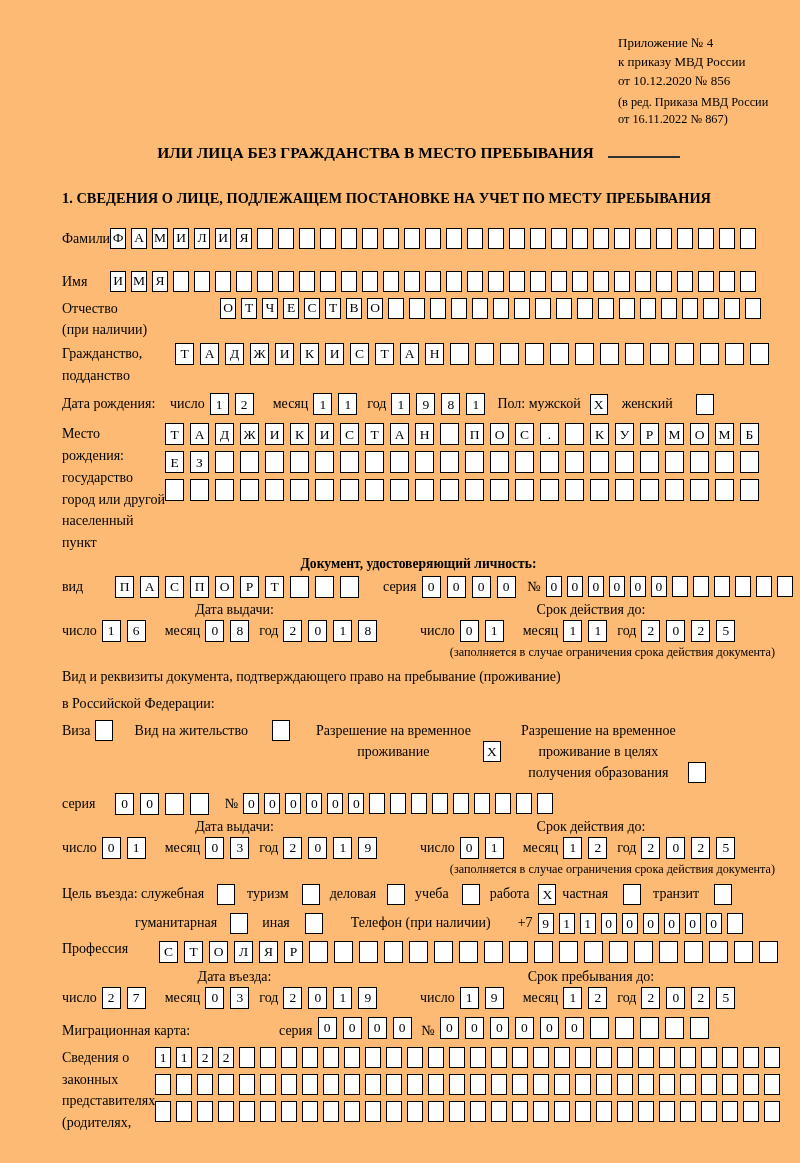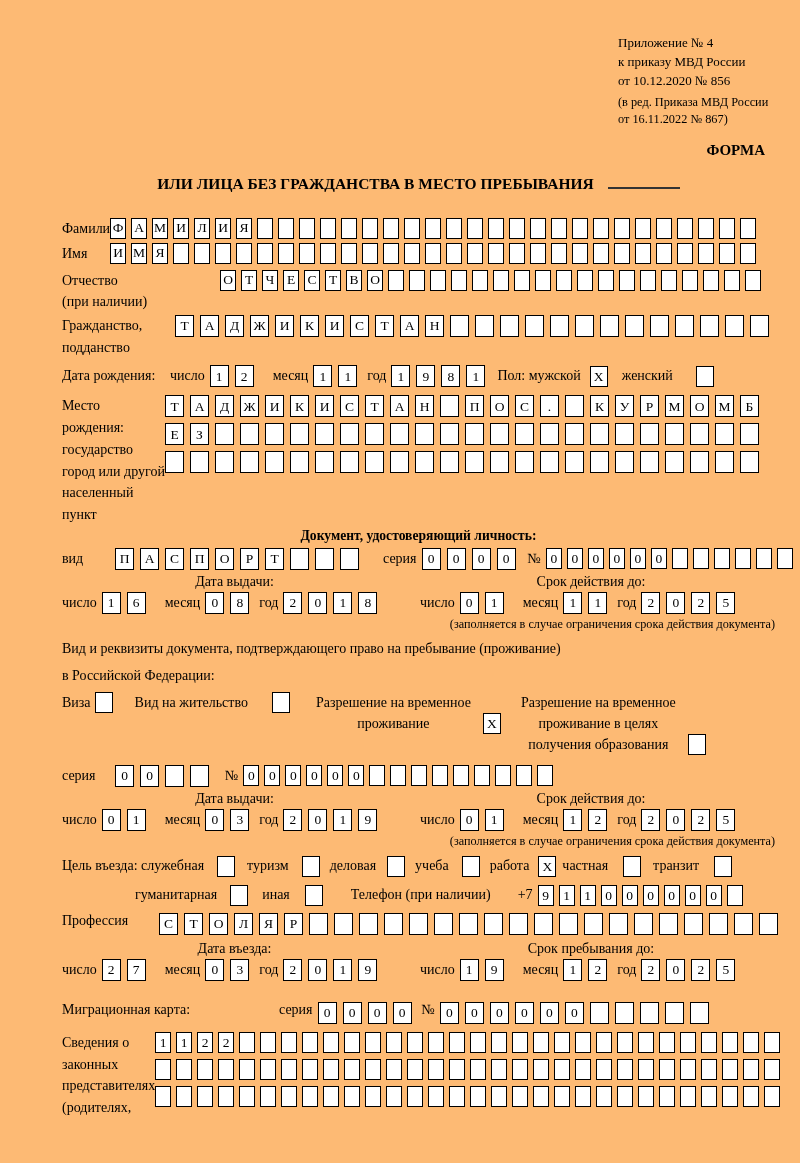--- a/index.html
+++ b/index.html
@@ -47,26 +47,26 @@
     <div class="appendix">
       <div>Приложение № 4</div>
       <div>к приказу МВД России</div>
       <div>от 10.12.2020 № 856</div>
       <div class="amend">
         <div>(в ред. Приказа МВД России</div>
         <div>от 16.11.2022 № 867)</div>
       </div>
     </div>
 
-    <div class="forma">ФОРМА</div>
 
     <div class="title">
       <div><span>ИЛИ ЛИЦА БЕЗ ГРАЖДАНСТВА В МЕСТО ПРЕБЫВАНИЯ</span><span class="blankline"></span></div>
     </div>
 
+    <div class="sec-head">1. СВЕДЕНИЯ О ЛИЦЕ, ПОДЛЕЖАЩЕМ ПОСТАНОВКЕ НА УЧЕТ ПО МЕСТУ ПРЕБЫВАНИЯ</div>
 
     <div class="row" style="margin-top:21px;">
       <span class="lbl" style="width:48px;">Фамилия</span>
       <span class="boxes">
           <span class="cb">Ф</span>
           <span class="cb">А</span>
           <span class="cb">М</span>
           <span class="cb">И</span>
           <span class="cb">Л</span>
           <span class="cb">И</span>
@@ -91,21 +91,21 @@
           <span class="cb"></span>
           <span class="cb"></span>
           <span class="cb"></span>
           <span class="cb"></span>
           <span class="cb"></span>
           <span class="cb"></span>
           <span class="cb"></span>
         </span>
     </div>
 
-    <div class="row" style="margin-top:4px;">
+    <div class="row" style="margin-top:22px;">
       <span class="lbl" style="width:48px;">Имя</span>
       <span class="boxes">
           <span class="cb">И</span>
           <span class="cb">М</span>
           <span class="cb">Я</span>
           <span class="cb"></span>
           <span class="cb"></span>
           <span class="cb"></span>
           <span class="cb"></span>
           <span class="cb"></span>
@@ -655,21 +655,21 @@
                 <span class="cb">2</span>
                 <span class="cb">0</span>
                 <span class="cb">2</span>
                 <span class="cb">5</span>
               </span>
           </div>
         </div>
       </div>
     </div>
 
-    <div class="row" style="margin-top:21px;align-items:flex-start;">
+    <div class="row" style="margin-top:8px;align-items:flex-end;">
       <span class="dlbl" style="width:150px;">Миграционная карта:</span>
       <span class="dlbl" style="margin-left:62px;">серия</span>
       <span class="boxes wide">
           <span class="cb">0</span>
           <span class="cb">0</span>
           <span class="cb">0</span>
           <span class="cb">0</span>
         </span>
       <span class="dlbl" style="margin-left:4px;">№</span>
       <span class="boxes wide">

